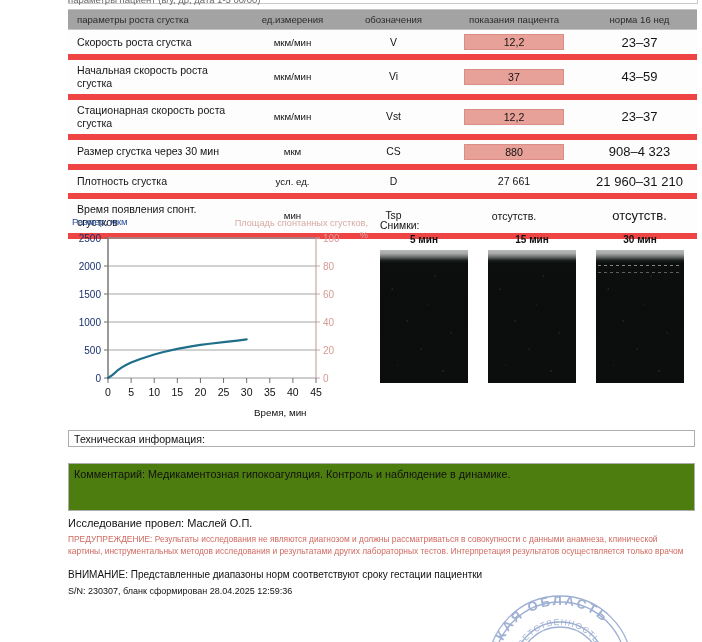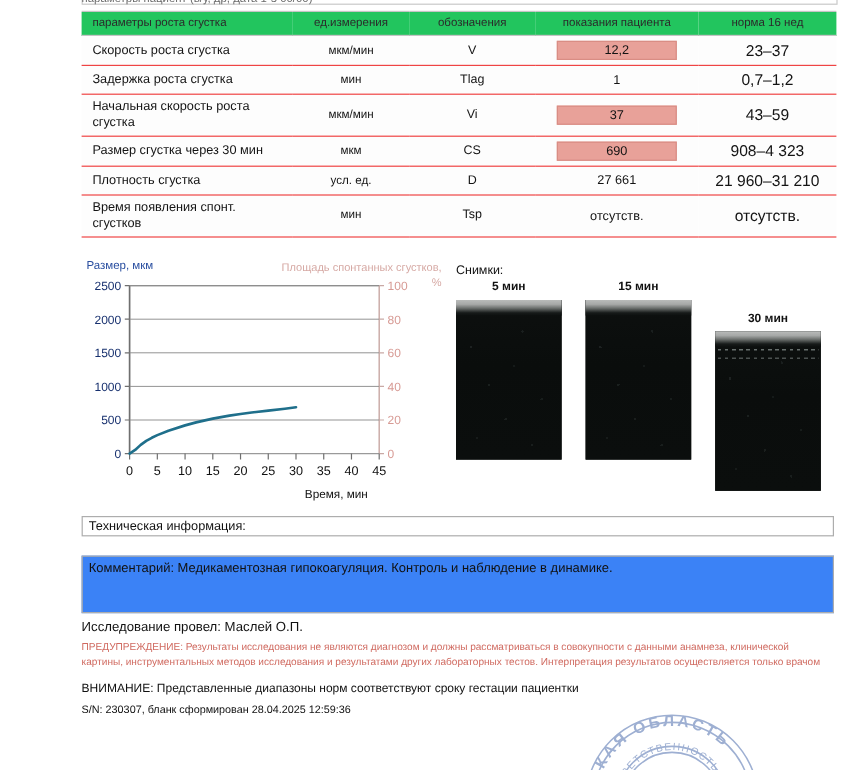--- a/index.html
+++ b/index.html
@@ -49,40 +49,40 @@
     border-collapse: collapse;
     table-layout: fixed;
   }
   #results-table col.c0 { width: 176px; }
   #results-table col.c1 { width: 97px; }
   #results-table col.c2 { width: 105px; }
   #results-table col.c3 { width: 136px; }
   #results-table col.c4 { width: 115px; }
 
   #results-table thead th {
-    background: #22c55e;
+    background: #a3a3a3;
     font-size: 9.6px;
     font-weight: 400;
     color: #2b2b2b;
     padding: 4px 6px 4px 6px;
     text-align: center;
     border-bottom: 1px solid #c4c4c4;
     border-top: 1px solid #c4c4c4;
   }
   #results-table thead th.left {
     text-align: left;
     padding-left: 9px;
   }
   #results-table tbody td {
     font-size: 10.6px;
     color: #141414;
     padding: 4px 5px;
     text-align: center;
     vertical-align: middle;
-    border-bottom: 1px solid #ef4444;
+    border-bottom: 6px solid #ef4444;
     background: #fdfdfd;
   }
   #results-table tbody td.param {
     text-align: left;
     padding-left: 9px;
     font-size: 10.6px;
     line-height: 1.22;
   }
   #results-table tbody td.unit,
   #results-table tbody td.norm {
@@ -234,21 +234,21 @@
     position: absolute;
     left: 5px; top: 2px;
     font-size: 10.6px;
     color: #111;
   }
   #comment-box {
     position: absolute;
     left: 68px; top: 463px;
     width: 627px; height: 48px;
     border: 1px solid #adadad;
-    background: #3b82f6;
+    background: #4d7c0f;
     box-sizing: border-box;
   }
   #comment-box span {
     position: absolute;
     left: 5px; top: 4px;
     font-size: 10.8px;
     color: #111;
   }
 
   
@@ -316,38 +316,38 @@
   </thead>
   <tbody id="results-tbody">
       <tr>
         <td class="param">Скорость роста сгустка</td>
         <td class="unit">мкм/мин</td>
         <td class="sym">V</td>
         <td><span class="hl">12,2</span></td>
         <td class="norm">23–37</td>
       </tr>
       <tr>
-        <td class="param">Задержка роста сгустка</td>
-        <td class="unit">мин</td>
-        <td class="sym">Tlag</td>
-        <td><span class="plain-val">1</span></td>
-        <td class="norm">0,7–1,2</td>
-      </tr>
-      <tr>
         <td class="param">Начальная скорость роста сгустка</td>
         <td class="unit">мкм/мин</td>
         <td class="sym">Vi</td>
         <td><span class="hl">37</span></td>
         <td class="norm">43–59</td>
       </tr>
       <tr>
+        <td class="param">Стационарная скорость роста сгустка</td>
+        <td class="unit">мкм/мин</td>
+        <td class="sym">Vst</td>
+        <td><span class="hl">12,2</span></td>
+        <td class="norm">23–37</td>
+      </tr>
+      <tr>
         <td class="param">Размер сгустка через 30 мин</td>
         <td class="unit">мкм</td>
         <td class="sym">CS</td>
-        <td><span class="hl">690</span></td>
+        <td><span class="hl">880</span></td>
         <td class="norm">908–4 323</td>
       </tr>
       <tr>
         <td class="param">Плотность сгустка</td>
         <td class="unit">усл. ед.</td>
         <td class="sym">D</td>
         <td><span class="plain-val">27 661</span></td>
         <td class="norm">21 960–31 210</td>
       </tr>
       <tr>
@@ -432,21 +432,21 @@
     </div>
   </div>
 
   <div class="snap" style="left:108px;">
     <div class="cap">15 мин</div>
     <div class="img">
       <div class="noise"></div>
     </div>
   </div>
 
-  <div class="snap" style="left:216px;margin-top:26px;">
+  <div class="snap" style="left:216px;">
     <div class="cap">30 мин</div>
     <div class="img">
       <div class="noise"></div>
       <div class="clotline" style="top:15px;"></div>
       <div class="clotline" style="top:22px;opacity:.7;"></div>
     </div>
   </div>
 </div>
 
 <div id="tech-box">

